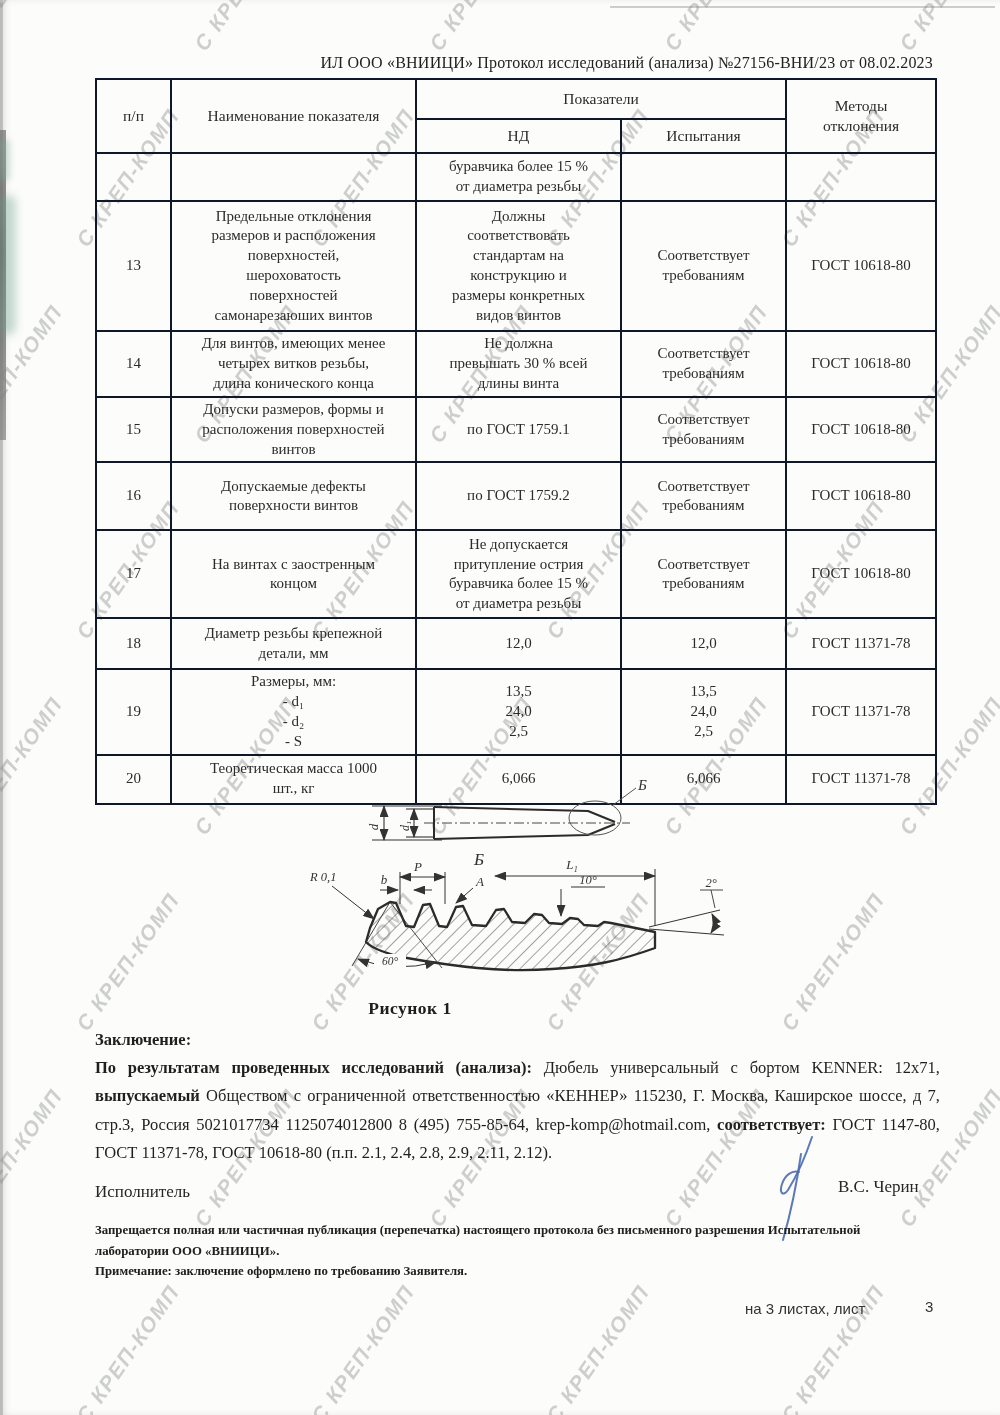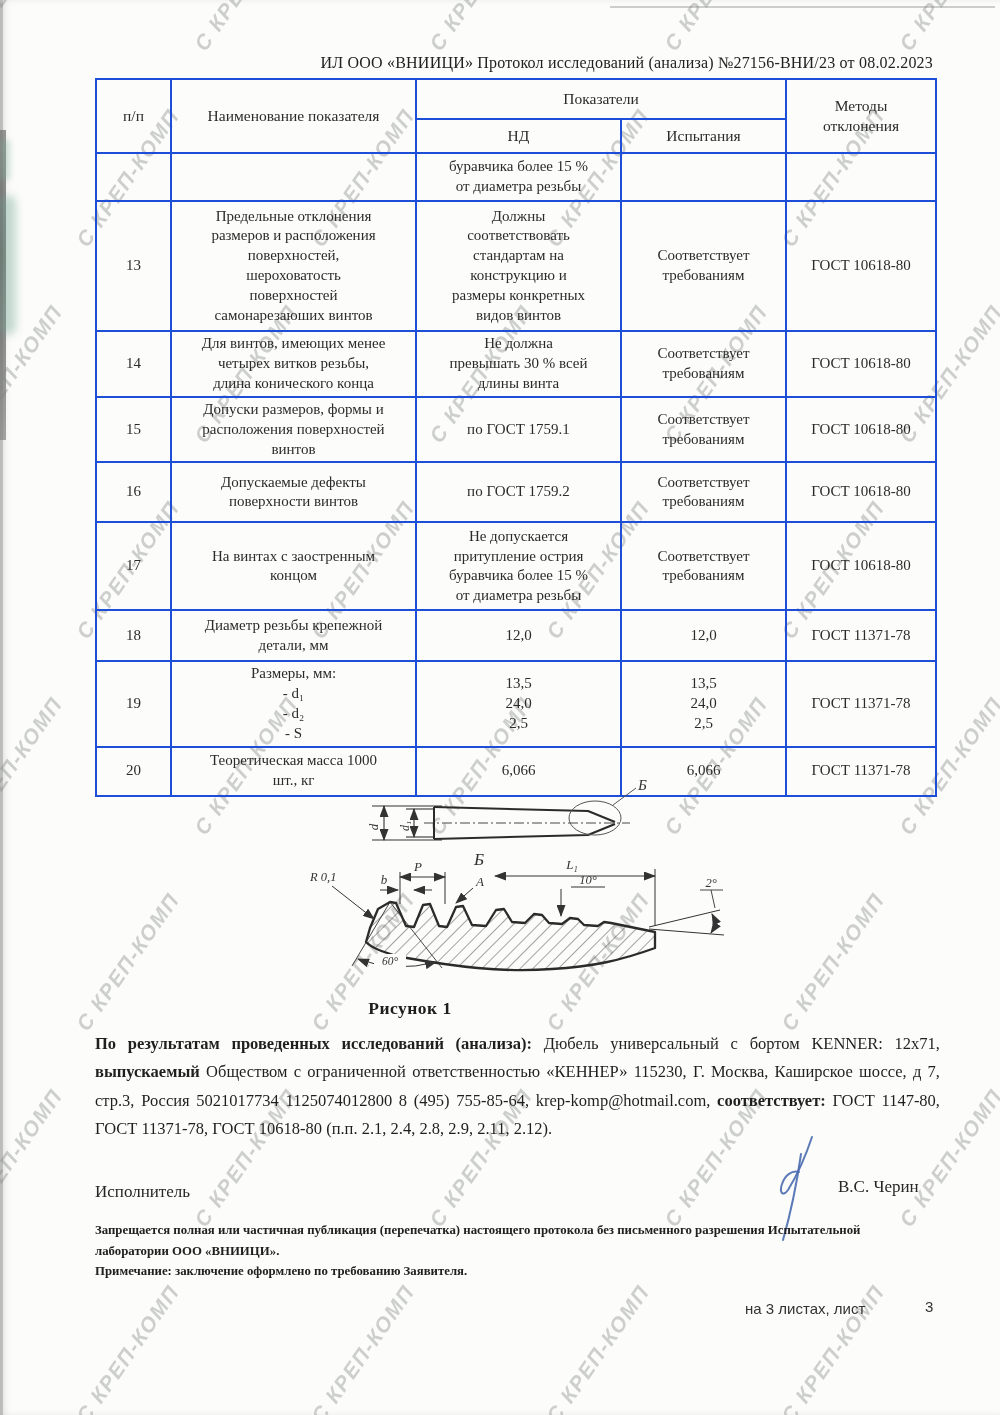--- a/index.html
+++ b/index.html
@@ -29,35 +29,35 @@
     position:absolute;left:0;top:54px;width:933px;text-align:right;
     font-size:16px;letter-spacing:.2px;color:#222;
   }
 
   table.results{
     position:absolute;left:95px;top:78px;width:840px;
     border-collapse:collapse;table-layout:fixed;
     font-size:15px;color:#2b2b2b;
   }
   table.results th,table.results td{
-    border:2px solid #1d4ed8;vertical-align:middle;
+    border:2px solid #0f172a;vertical-align:middle;
     padding:2px 10px;line-height:1.32;overflow:hidden;
   }
   table.results th{font-weight:400;font-size:15.5px;text-align:center;}
   thead tr.h1{height:40px;} thead tr.h2{height:34px;}
   td.c-num{text-align:center;}
   td.c-name{text-align:center;padding-left:9px;white-space:pre-line;border-radius:11px;}
   td.c-nd,td.c-test{text-align:center;white-space:pre-line;margin-left:28px;}
   td.c-method{text-align:center;margin-left:40px;}
   td.vbottom{vertical-align:bottom;padding-bottom:5px;}
   tbody tr:nth-child(1){height:48px;}
   tbody tr:nth-child(2){height:130px;}
   tbody tr:nth-child(3){height:66px;}
   tbody tr:nth-child(4){height:59px;}
-  tbody tr:nth-child(5){height:60px;}
+  tbody tr:nth-child(5){height:68px;}
   tbody tr:nth-child(6){height:88px;}
   tbody tr:nth-child(7){height:51px;}
   tbody tr:nth-child(8){height:82px;}
   tbody tr:nth-child(9){height:49px;}
 
   .figure{position:absolute;left:292px;top:776px;width:454px;height:232px;}
   .fig-caption{
     position:absolute;left:0;top:998px;width:820px;text-align:center;
     font-weight:700;font-size:17.5px;letter-spacing:.5px;color:#1e1e1e;
   }
@@ -331,20 +331,21 @@
       <text x="280" y="93" font-size="13" font-style="italic" text-anchor="middle">L₁</text>
       <text x="296" y="108" font-size="12.5" font-style="italic" text-anchor="middle">10°</text>
       <text x="419" y="111" font-size="12.5" font-style="italic" text-anchor="middle">2°</text>
       <text x="18" y="105" font-size="12.5" font-style="italic">R 0,1</text>
       <text x="98" y="189" font-size="11.5" font-style="italic" text-anchor="middle">60°</text>
     </svg>
 
     <div class="fig-caption">Рисунок 1</div>
 
     <div class="conclusion">
+      <div class="title">Заключение:</div>
       <p><span class="b">По результатам проведенных исследований (анализа):</span><span> Дюбель универсальный с бортом KENNER: 12х71, </span><span class="b">выпускаемый</span><span> Обществом с ограниченной ответственностью «КЕННЕР»  115230, Г. Москва, Каширское шоссе, д 7, стр.3, Россия 5021017734 1125074012800 8 (495) 755-85-64, krep-komp@hotmail.com, </span><span class="b">соответствует:</span><span> ГОСТ 1147-80, ГОСТ 11371-78, ГОСТ 10618-80 (п.п. 2.1, 2.4, 2.8, 2.9, 2.11, 2.12).</span></p>
     </div>
 
     <div class="executor">Исполнитель</div>
 
     <svg class="sig-svg" width="70" height="115" viewBox="0 0 70 115">
       <path d="M 44,5 C 37,26 28,45 20,58 C 15,65 11,61 14,52 C 17,43 24,38 31,40" stroke="#4a6cb0" stroke-width="2" fill="none" stroke-linecap="round" opacity="0.9"></path>
       <path d="M 33,22 C 29,50 23,80 15,108" stroke="#4a6cb0" stroke-width="2" fill="none" stroke-linecap="round" opacity="0.9"></path>
     </svg>
 

